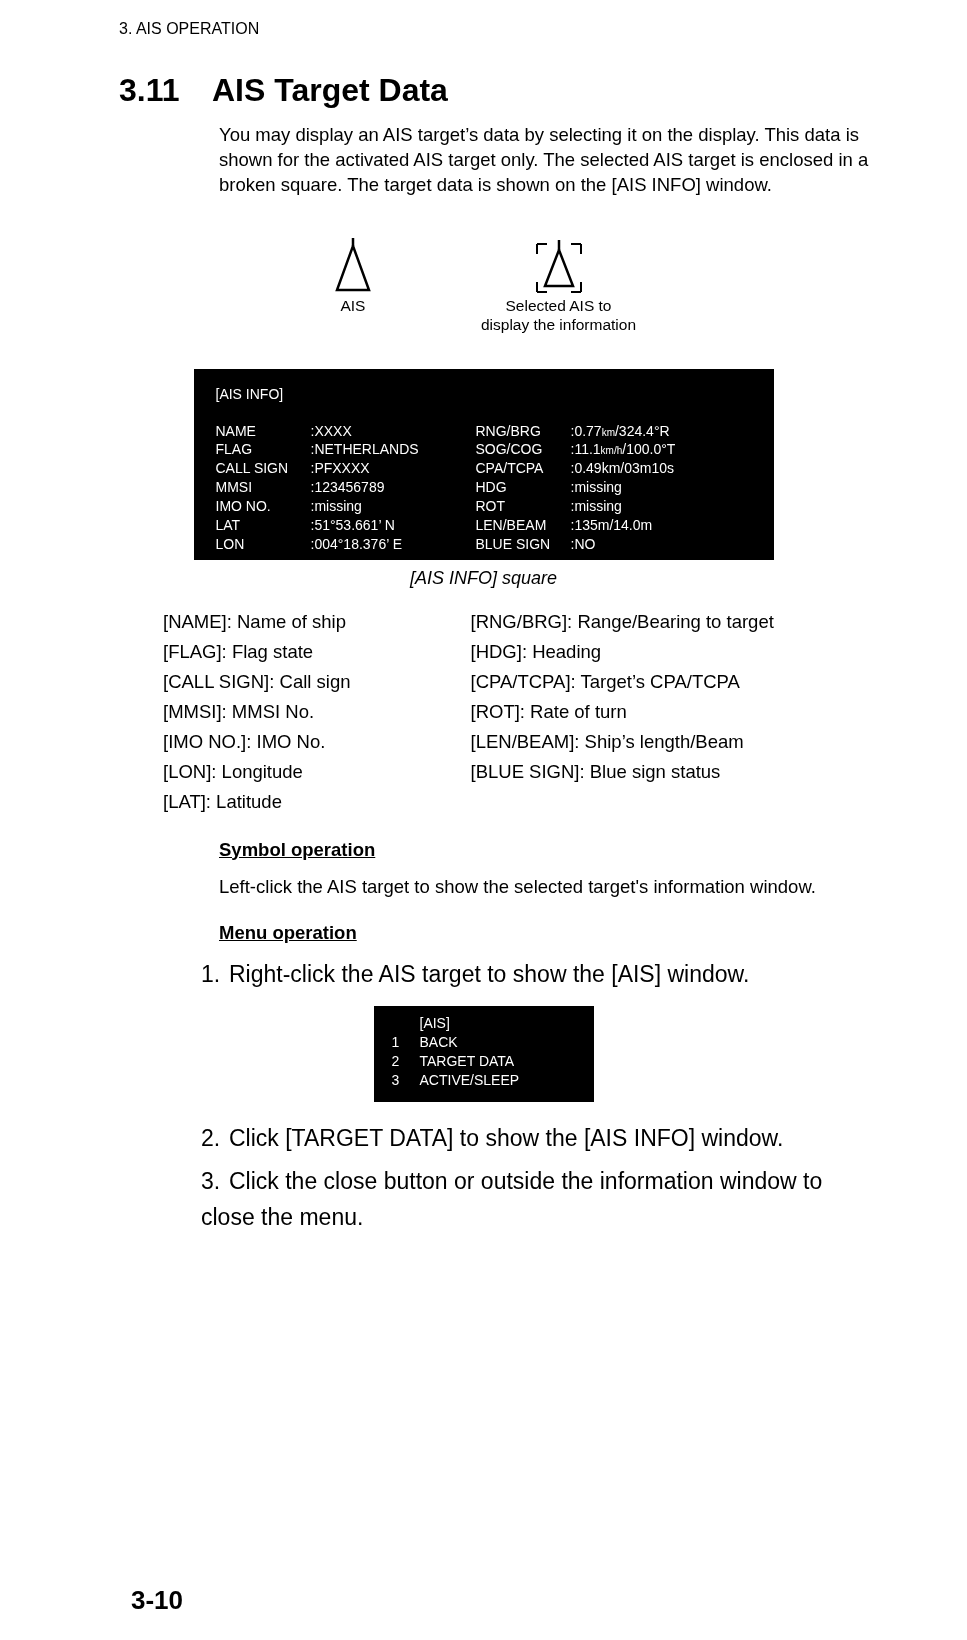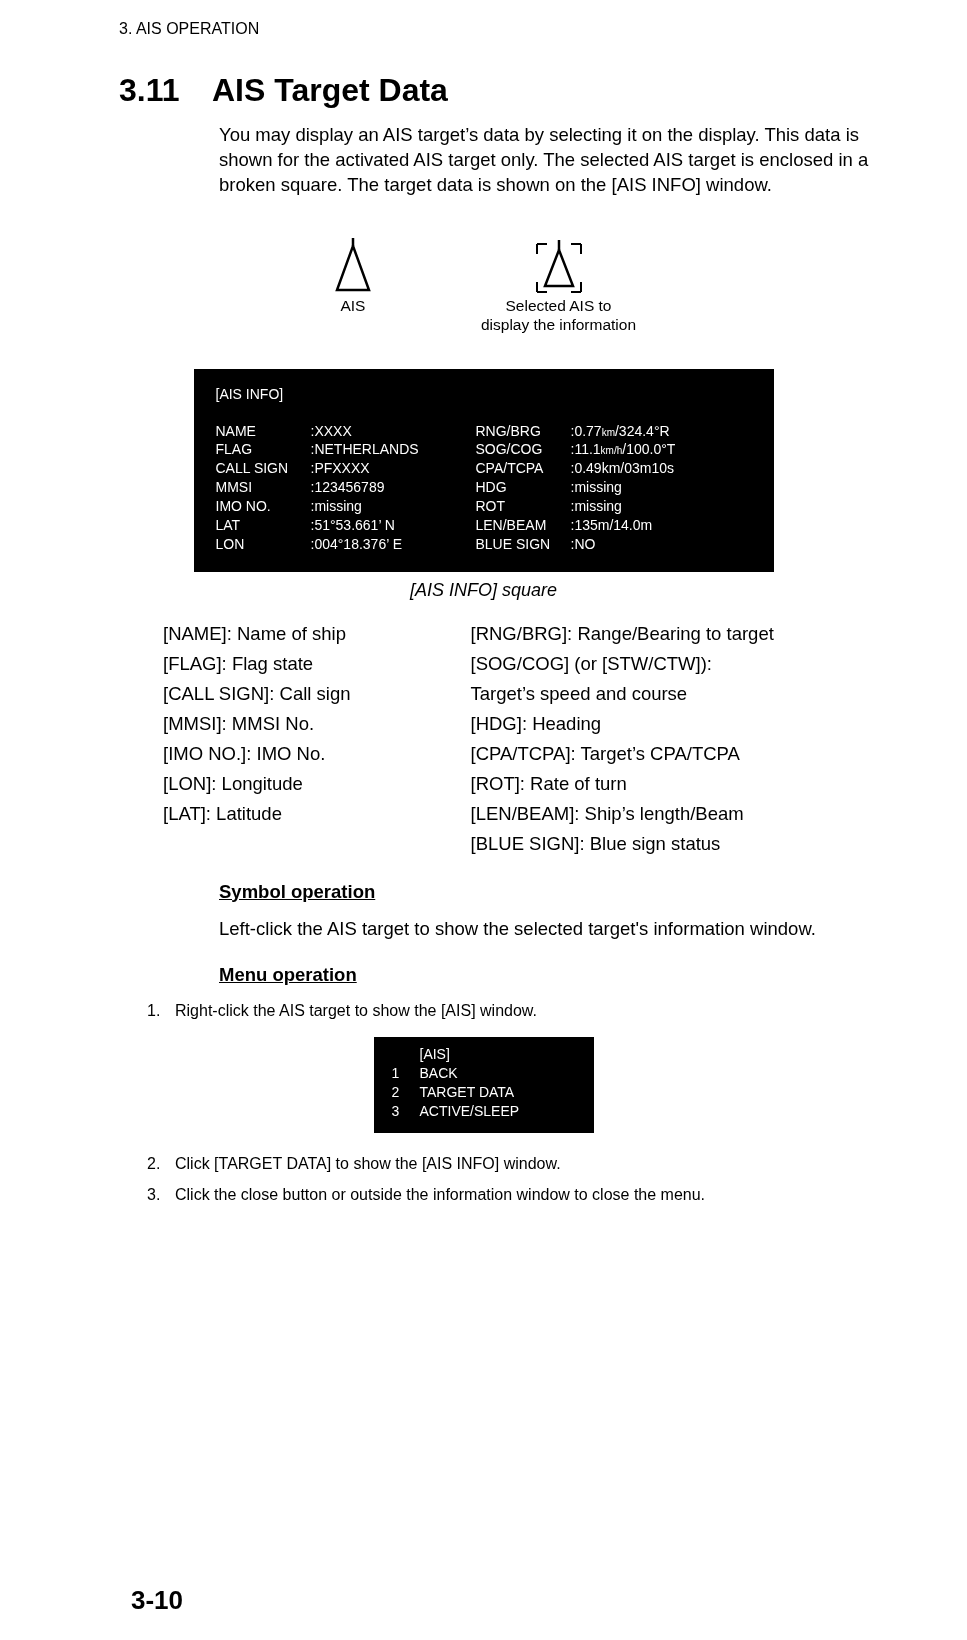--- a/index.html
+++ b/index.html
@@ -3,32 +3,32 @@
 <meta charset="utf-8">
 <style>
   html,body{margin:0;padding:0;background:#fff;font-family:Arial,Helvetica,sans-serif;color:#000}
   .page{width:785px;min-height:1640px;margin:0 auto;position:relative;padding:20px 0 0 0;box-sizing:border-box}
   .header-title{font-size:16px;margin-left:28px}
   .section-number{font-size:32px;font-weight:bold;margin-left:28px;display:inline-block}
   .section-title{font-size:32px;font-weight:bold;display:inline-block;margin-left:28px}
   .section-row{margin-top:34px}
   .body-text{font-size:18.5px;line-height:1.35;margin-left:128px;margin-right:0;margin-top:14px}
   .symbol-row{margin-top:40px;text-align:center}
-  .ais-info-box{background:#000;color:#fff;width:580px;margin:34px auto 0 auto;padding:16px 22px 18px 22px;box-sizing:border-box;font-family:Arial,Helvetica,sans-serif;font-size:14px;line-height:1.35}
+  .ais-info-box{background:#000;color:#fff;width:580px;margin:34px auto 0 auto;padding:16px 22px 6px 22px;box-sizing:border-box;font-family:Arial,Helvetica,sans-serif;font-size:14px;line-height:1.35}
   .ais-info-title{margin-bottom:18px}
   .ais-cols{display:flex}
   .ais-col-l1{width:95px}
   .ais-col-l2{width:165px}
   .ais-col-r1{width:95px}
   .ais-col-r2{flex:1}
   .window-caption{font-style:italic;font-size:18px;text-align:center;margin-top:8px}
   .field-defs{display:flex;margin-left:72px;margin-right:98px;margin-top:18px;font-size:18.5px;line-height:1.62}
   .field-col{flex:1}
   .subheading{font-size:18.5px;font-weight:bold;text-decoration:underline;margin-left:128px;margin-top:22px}
-  .num-list{font-size:16px;margin-left:56px;margin-top:12px;line-height:1.6}
+  .num-list{font-size:23px;margin-left:110px;margin-top:12px;line-height:1.6}
   .num-list .num{display:inline-block;width:28px}
   .ais-menu{background:#000;color:#fff;width:220px;margin:14px auto 0 auto;padding:8px 18px 12px 18px;box-sizing:border-box;font-size:14px;line-height:1.35}
   .ais-menu-row{display:flex}
   .ais-menu-n{width:28px}
   .page-num{position:absolute;left:40px;bottom:24px;font-size:26px;font-weight:bold}
   .unit{font-size:10px}
   svg{display:block;margin:0 auto}
   .svg-caption{font-size:15.5px;text-align:center;line-height:1.25}
   .svg-pair{display:inline-flex;align-items:flex-start;gap:106px}
   .svg-item{display:flex;flex-direction:column;align-items:center}
@@ -120,21 +120,20 @@
       <div>[NAME]: Name of ship</div>
       <div>[FLAG]: Flag state</div>
       <div>[CALL SIGN]: Call sign</div>
       <div>[MMSI]: MMSI No.</div>
       <div>[IMO NO.]: IMO No.</div>
       <div>[LON]: Longitude</div>
       <div>[LAT]: Latitude</div>
     </div>
     <div class="field-col">
       <div>[RNG/BRG]: Range/Bearing to target</div>
-      <div>[SOG/COG] (or [STW/CTW]): Target’s speed and course</div>
       <div>[HDG]: Heading</div>
       <div>[CPA/TCPA]: Target’s CPA/TCPA</div>
       <div>[ROT]: Rate of turn</div>
       <div>[LEN/BEAM]: Ship’s length/Beam</div>
       <div>[BLUE SIGN]: Blue sign status</div>
     </div>
   </div>
 
   <div class="subheading">Symbol operation</div>
   <div class="body-text" style="margin-top:14px">Left-click the AIS target to show the selected target's information window.</div>

